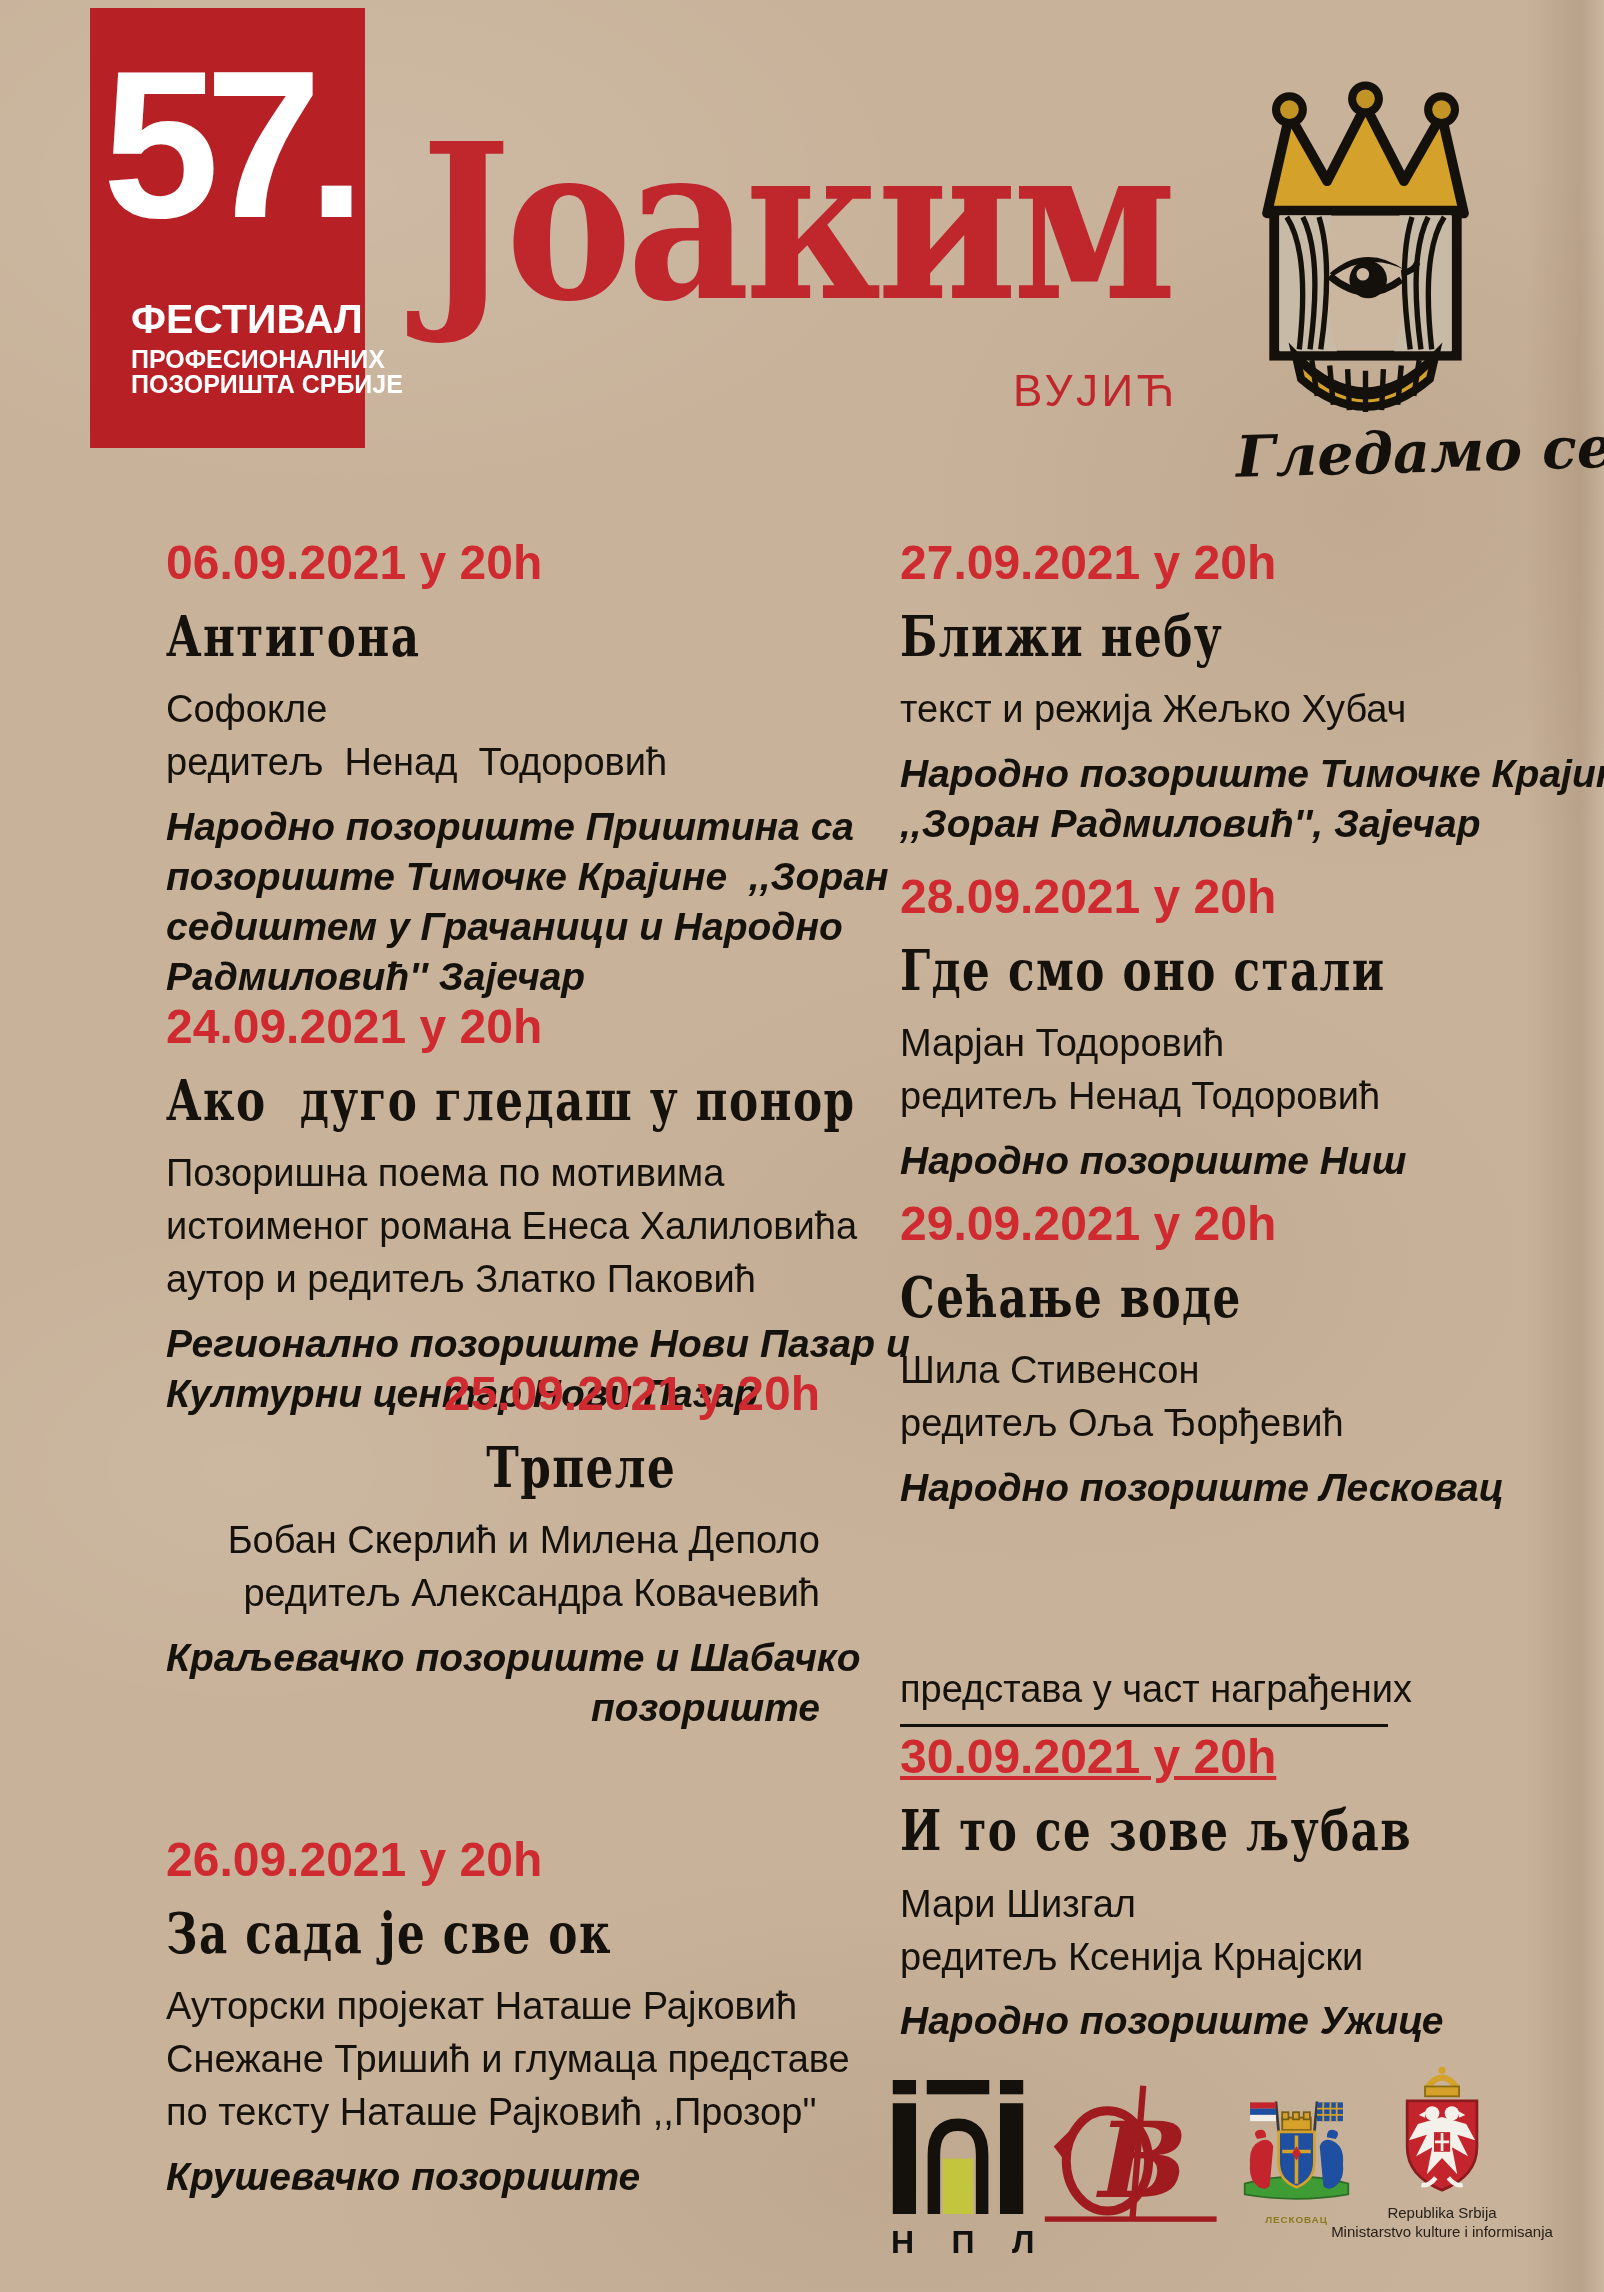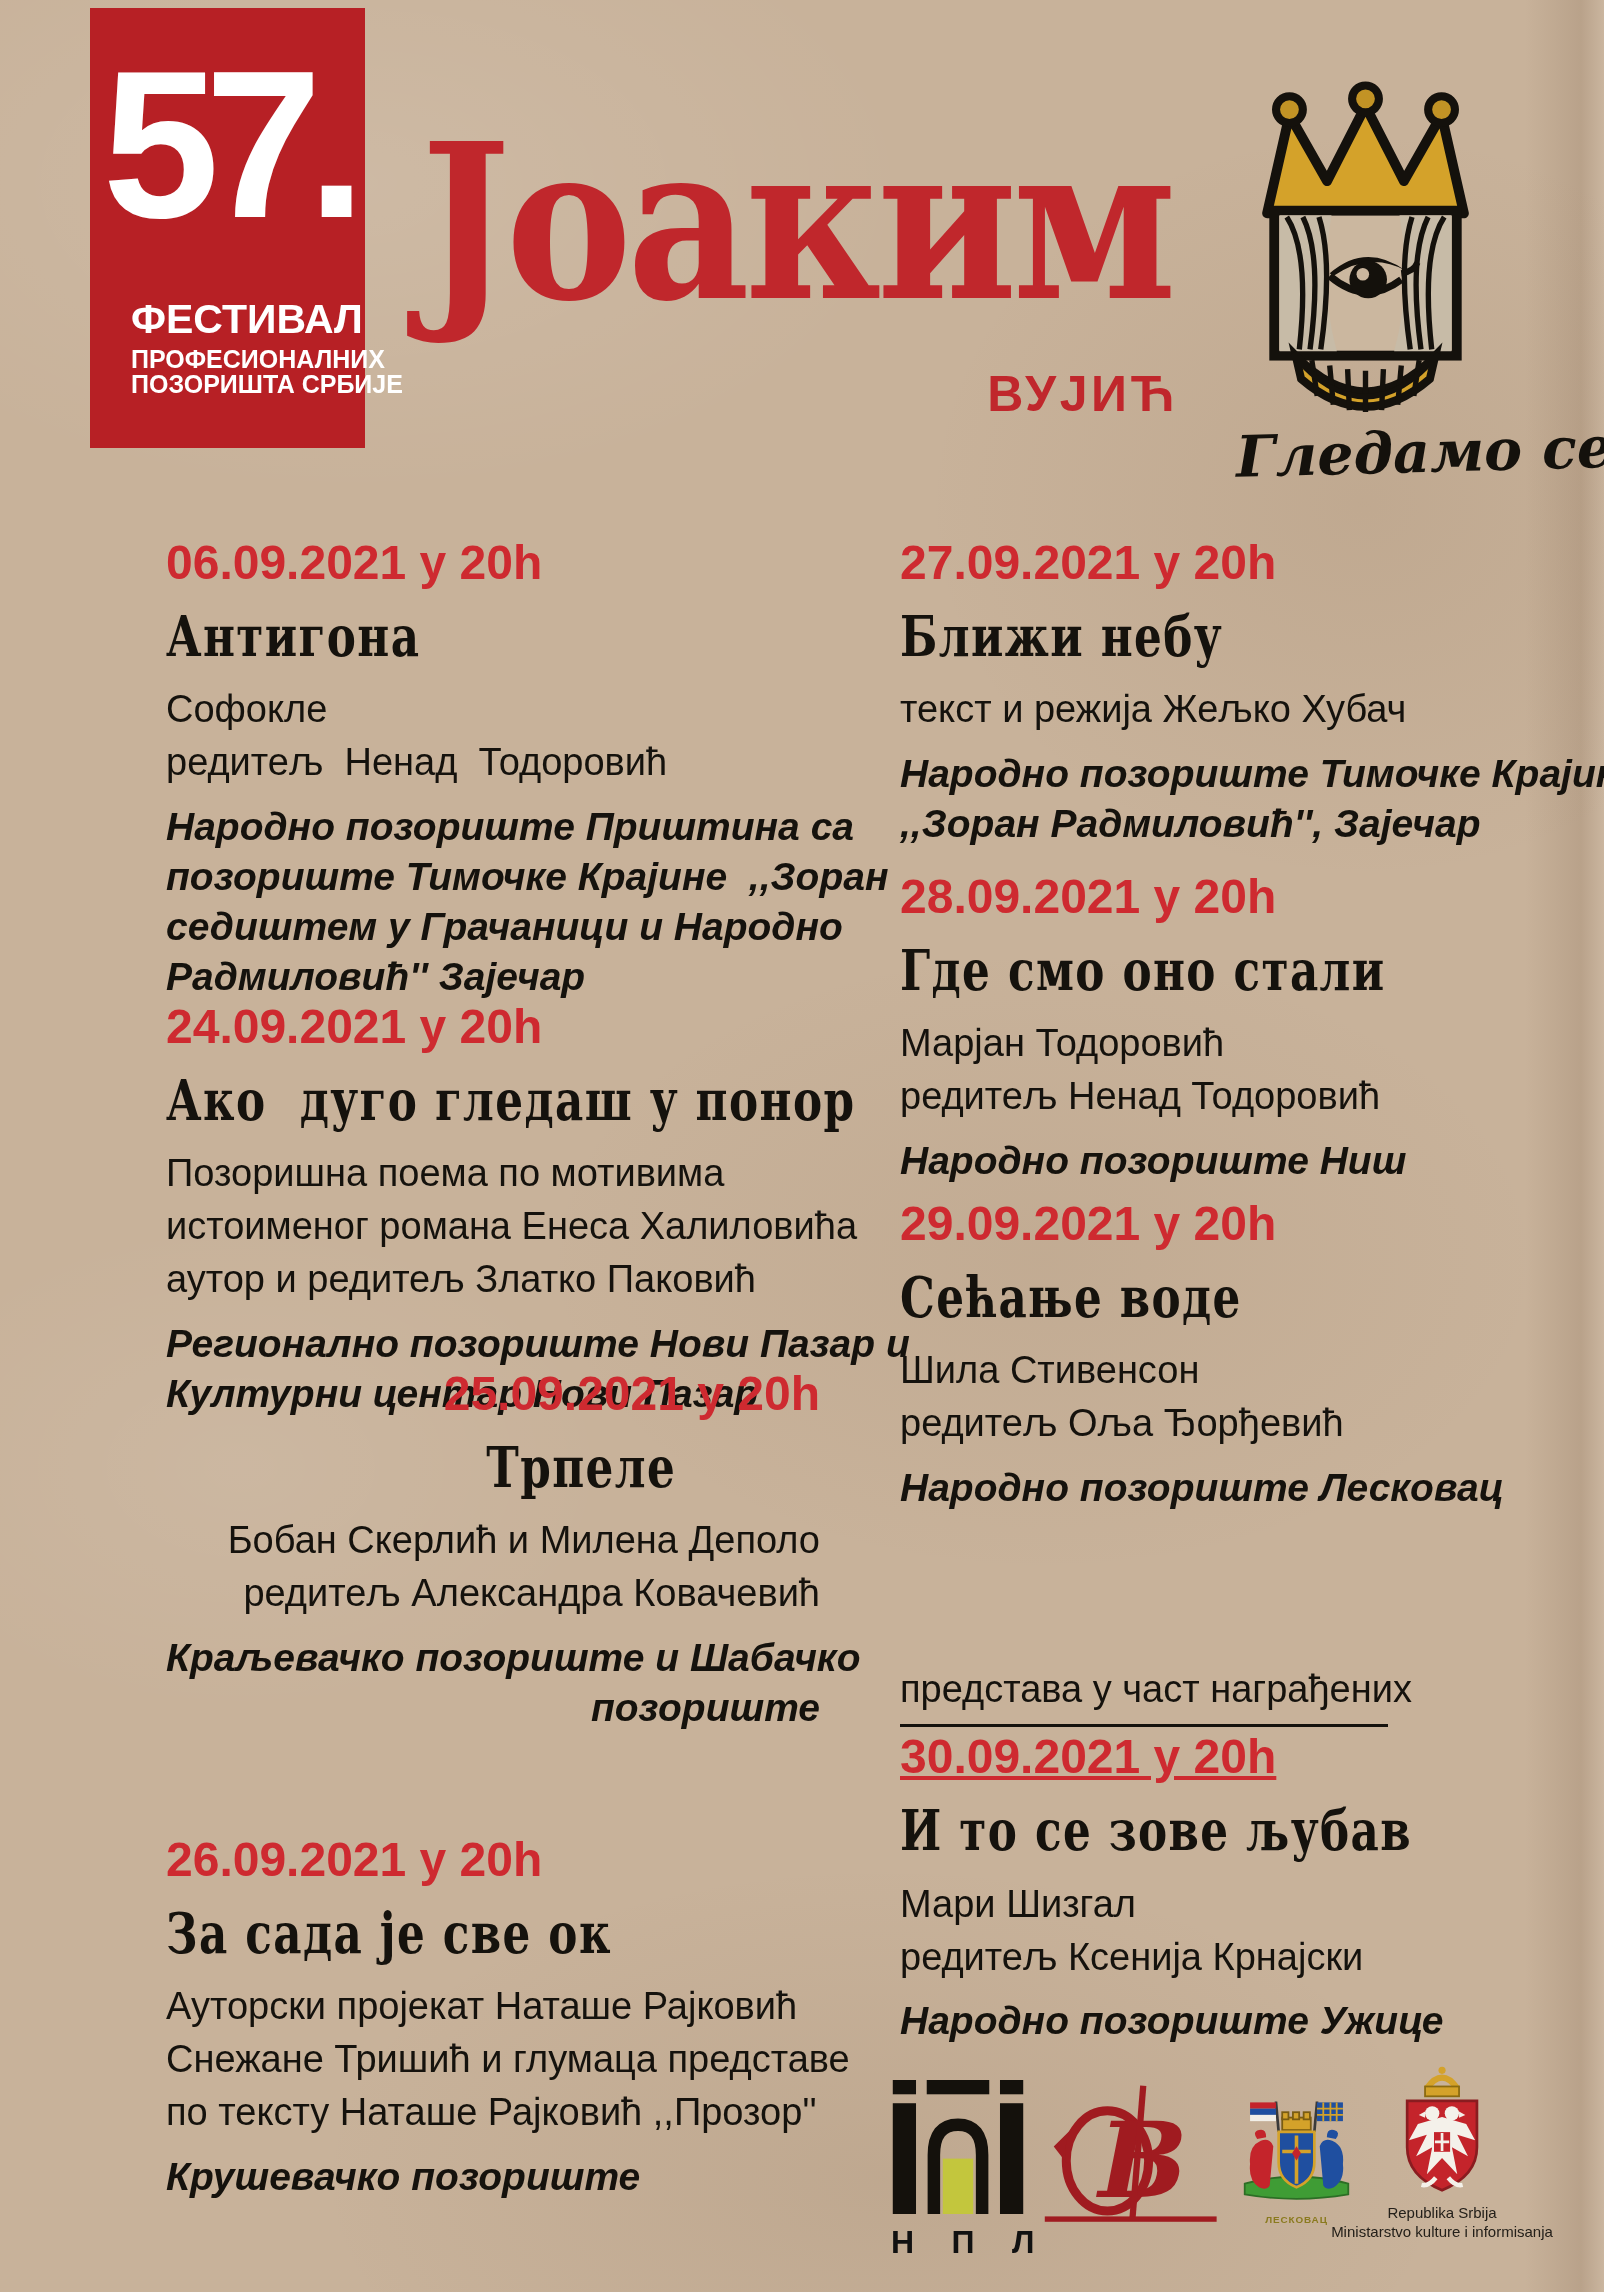--- a/index.html
+++ b/index.html
@@ -19,21 +19,21 @@
   .red-box{position:absolute;left:90px;top:8px;width:275px;height:440px;color:#fff;}
   .badge-number{position:absolute;left:12.5px;top:32px;font-size:210px;font-weight:bold;
     letter-spacing:-14.3px;line-height:1;white-space:pre;}
   .badge-l1{position:absolute;left:41px;top:288px;font-size:41px;font-weight:bold;white-space:pre;}
   .badge-l2{position:absolute;left:41px;top:337px;font-size:25px;font-weight:bold;white-space:pre;}
   .badge-l3{position:absolute;left:41px;top:362px;font-size:25px;font-weight:bold;white-space:pre;}
   .name-first{position:absolute;left:421px;top:115px;font-family:"DejaVu Serif",serif;
     font-weight:bold;font-size:215px;line-height:1;letter-spacing:-5.4px;
     transform:scaleX(.88);transform-origin:left top;white-space:pre;}
   .name-last{position:absolute;left:927px;top:369px;width:251px;text-align:right;
-    font-size:50px;font-weight:bold;letter-spacing:3.6px;line-height:1;white-space:pre;}
+    font-size:44px;font-weight:normal;letter-spacing:3.6px;line-height:1;white-space:pre;}
   .slogan{position:absolute;left:1236px;top:419px;width:287px;text-align:center;
     font-family:"DejaVu Serif",serif;font-style:italic;font-weight:bold;font-size:57px;
     color:#14110c;transform:rotate(-1.5deg);white-space:pre;}
   .crown-logo{position:absolute;left:1240px;top:72px;}
   
   .show{position:absolute;width:654px;}
   .show .date{font-size:48px;font-weight:bold;line-height:1.1;white-space:pre;}
   .show .title{margin-top:18px;font-family:"DejaVu Serif",serif;font-weight:bold;
     font-size:56px;line-height:1;letter-spacing:1.8px;transform:scaleX(.78);
     transform-origin:left top;white-space:pre;}

